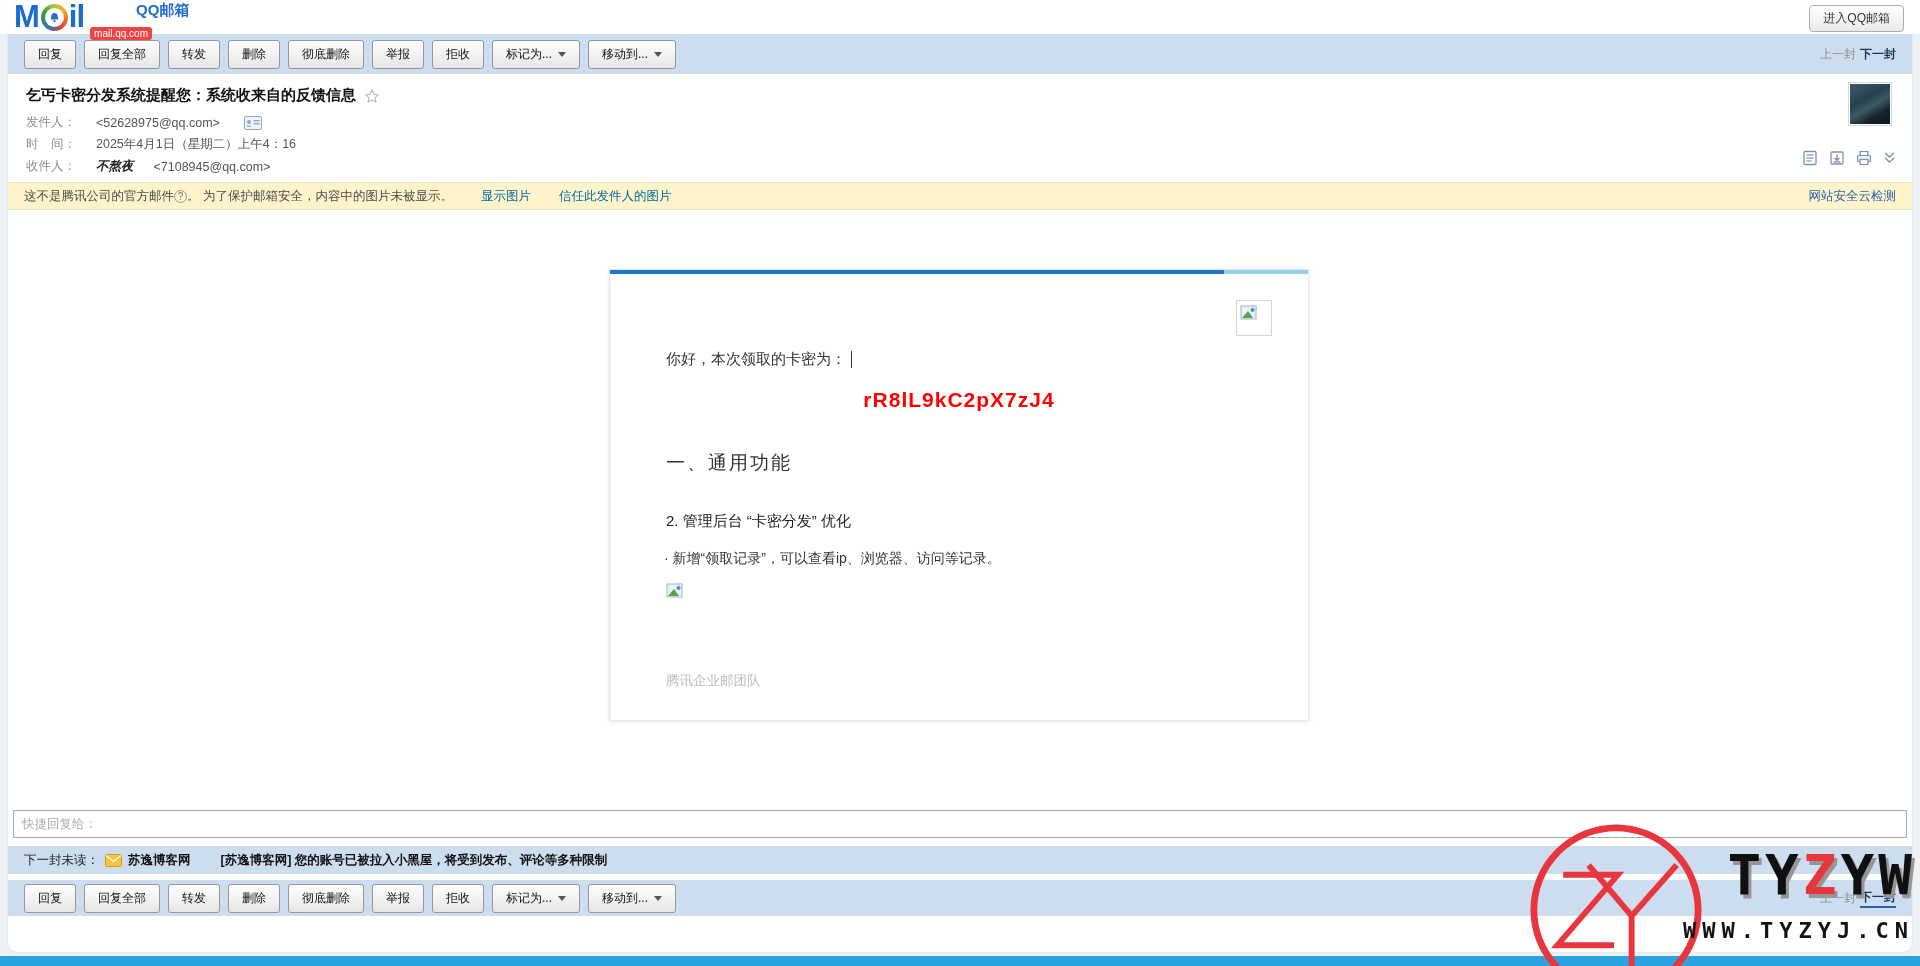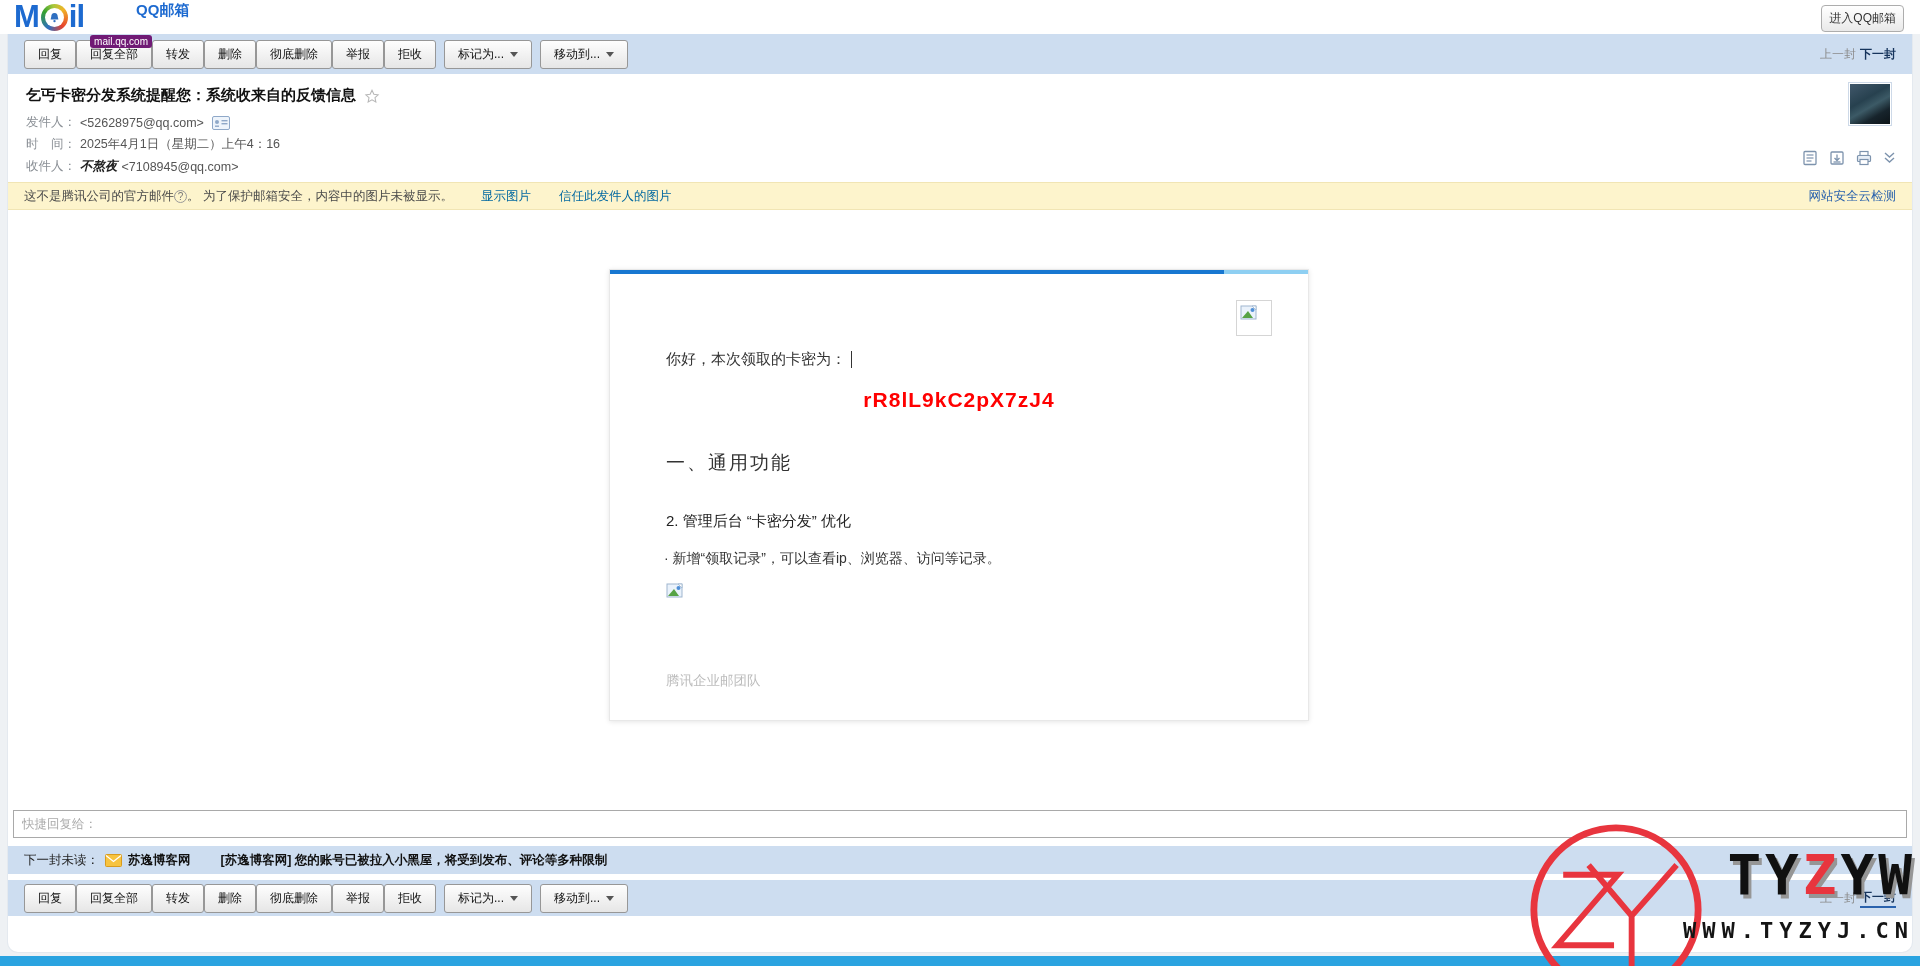--- a/index.html
+++ b/index.html
@@ -7,43 +7,43 @@
     font-family:"Liberation Sans","DejaVu Sans",sans-serif; background:#eef1f4; }
   .topbar { position:absolute; left:0; top:0; width:1920px; height:34px; background:#fff; z-index:5; }
   .logo { position:absolute; left:14px; top:2px; display:flex; align-items:flex-start; }
   .logo-m, .logo-il { font-size:31px; font-weight:bold; color:#1d6ad0; line-height:30px; letter-spacing:-1px; }
   .logo-ring { width:27px; height:27px; border-radius:50%; margin:2px 1px 0 2px;
     background:conic-gradient(from 210deg,#2f6fc1,#35a22f 25%,#a8c83c 40%,#f0b428 55%,#e8432d 80%,#2f6fc1);
     position:relative; }
   .logo-ring .inner { position:absolute; left:4px; top:4px; width:19px; height:19px; border-radius:50%; background:#fff; display:flex; align-items:center; justify-content:center; }
   .logo-text { margin-left:6px; }
   .logo-name { color:#1d6ad0; font-size:15px; font-weight:bold; line-height:16px;margin-left:46px; }
-  .logo-domain { background:#701a75; color:#fff; font-size:10px; line-height:13px; padding:0 4px; border-radius:3px; display:inline-block; margin-top:17px; }
-  .enter-btn { position:absolute; right:16px; top:5px; font-size:12px; color:#333; padding:4px 7px;
+  .logo-domain { background:#ef4444; color:#fff; font-size:10px; line-height:13px; padding:0 4px; border-radius:3px; display:inline-block; margin-top:9px; }
+  .enter-btn { position:absolute; right:16px; top:5px; font-size:12px; color:#333; padding:4px 13px;
     background:linear-gradient(#fff,#e9e9e9); border:1px solid #adadad; border-radius:4px; cursor:pointer; }
   .main { position:absolute; left:8px; top:34px; width:1904px; height:918px; background:#fff;
     border-radius:0 0 10px 10px; box-shadow:0 0 0 1px #e4e9ef; }
   .band { background:#cdddf0; }
   .toolbar { position:absolute; left:0; width:1904px; display:flex; align-items:center; padding:0 16px; }
   .toolbar-top { top:0; height:40px; }
   .toolbar-bottom { top:846px; height:36px; }
   .btn-row { display:flex; gap:8px; align-items:center; }
-  .btn-group { display:flex; gap:0; }
+  .btn-group { display:flex; gap:8px; }
   .tb-btn { font-size:12px; color:#111; padding:5px 13px; background:linear-gradient(#fefefe,#e6e6e6);
     border:1px solid #979797; border-radius:3px; cursor:pointer; display:flex; align-items:center; gap:6px;
     font-family:inherit; white-space:nowrap; }
   .caret { width:0; height:0; border-left:4px solid transparent; border-right:4px solid transparent; border-top:5px solid #555; }
   .pager { margin-left:auto; font-size:12px; display:flex; gap:4px; align-items:center; }
   .prev-link { color:#8b8b8b; cursor:pointer; }
   .next-link { color:#16345c; font-weight:bold; cursor:pointer; }
   .next-link.u { border-bottom:2px solid #2a62ad; }
   .mailhead { position:absolute; left:0; top:40px; width:1904px; height:132px; background:#fff; }
   .subject { position:absolute; left:18px; top:12px; font-size:15px; font-weight:bold; color:#111; display:flex; align-items:center; gap:8px; }
   .star { cursor:pointer; display:inline-flex; }
-  .meta { position:absolute; left:18px; font-size:12.5px; color:#555; display:flex; align-items:center; gap:4px; }
+  .meta { position:absolute; left:18px; font-size:12.5px; color:#555; display:flex; align-items:center; gap:20px; }
   .meta .lbl { color:#8b9096; }
   .meta-from { top:40px; } .meta-time { top:62px; } .meta-to { top:84px; }
   .to-name { font-weight:bold; color:#222; font-style:italic; }
   .thumb { position:absolute; right:20px; top:8px; width:44px; height:44px; border:1px solid #cdd9e8; padding:1px; cursor:pointer; }
   .thumb .ph { width:100%; height:100%;
     background:linear-gradient(150deg,#41586b 0%,#27414f 38%,#3c5a66 55%,#17242c 75%,#0d1418 100%); }
   .head-icons { position:absolute; right:16px; top:76px; display:flex; gap:11px; align-items:center; }
   .hicon { cursor:pointer; display:inline-flex; }
   .warnbar { position:absolute; left:0; top:148px; width:1904px; height:28px; background:#fdf4cc;
     border-top:1px solid #f1e5b4; border-bottom:1px solid #f1e5b4; font-size:12.5px; color:#4a4a4a;

